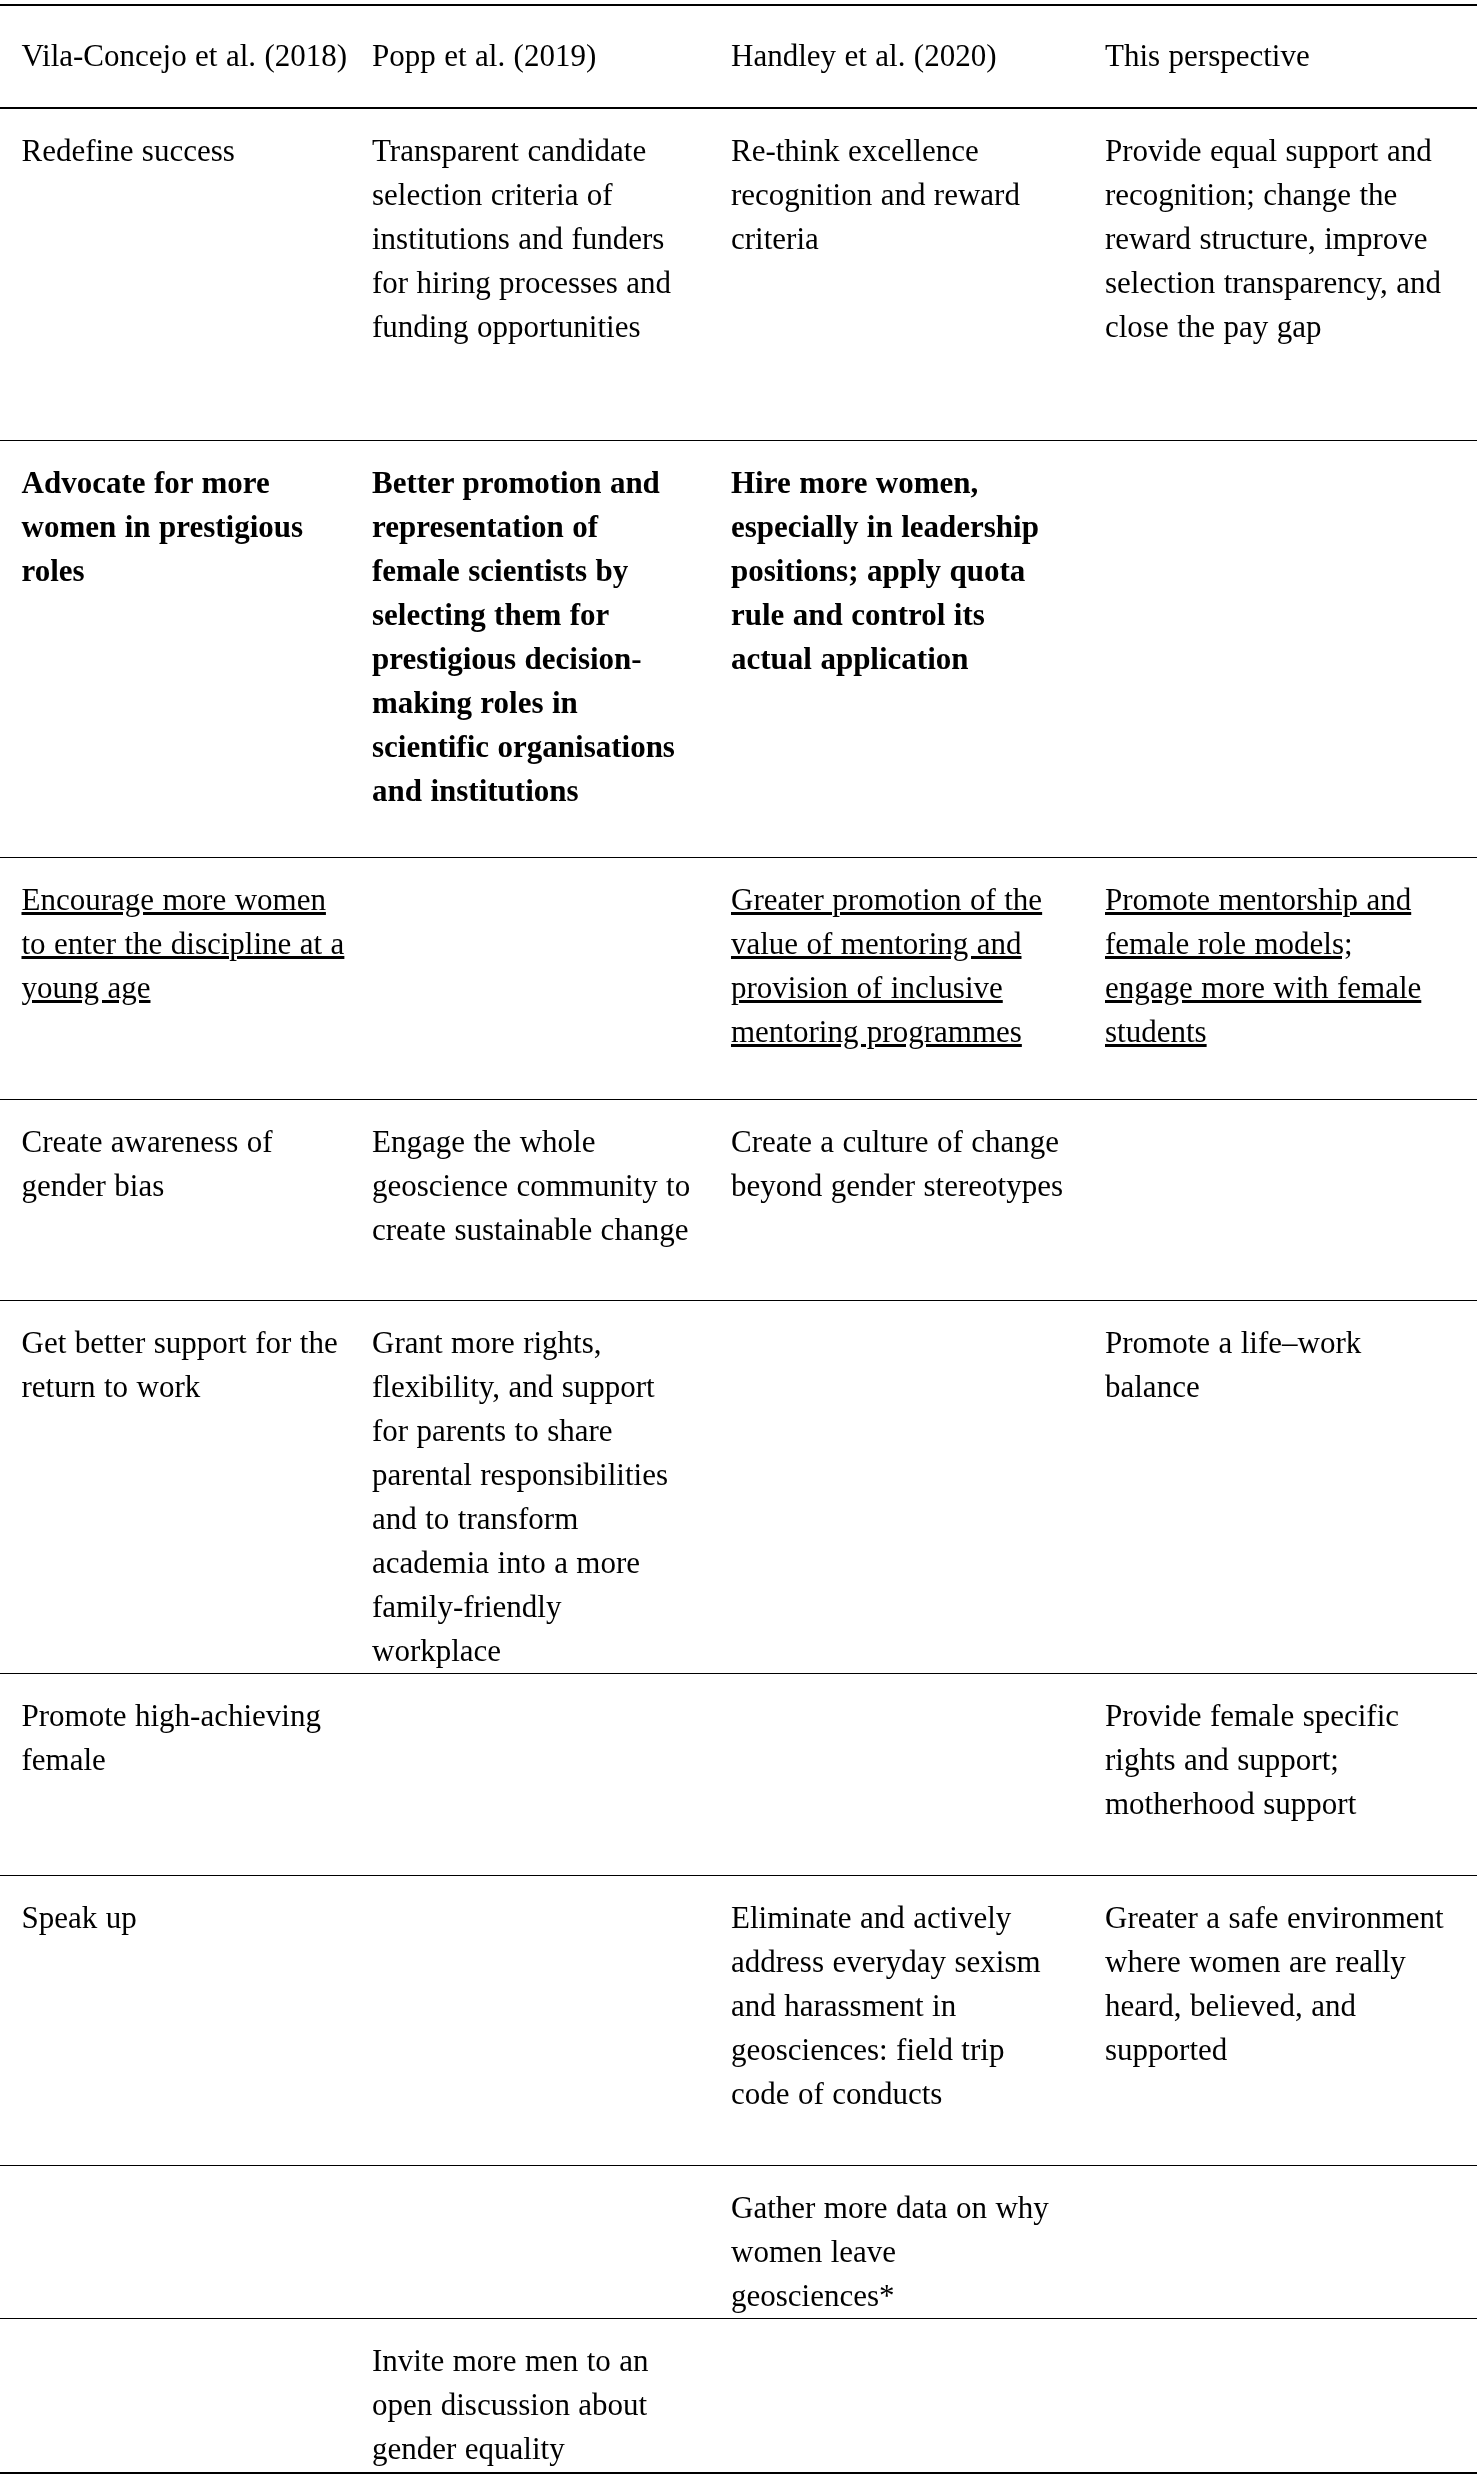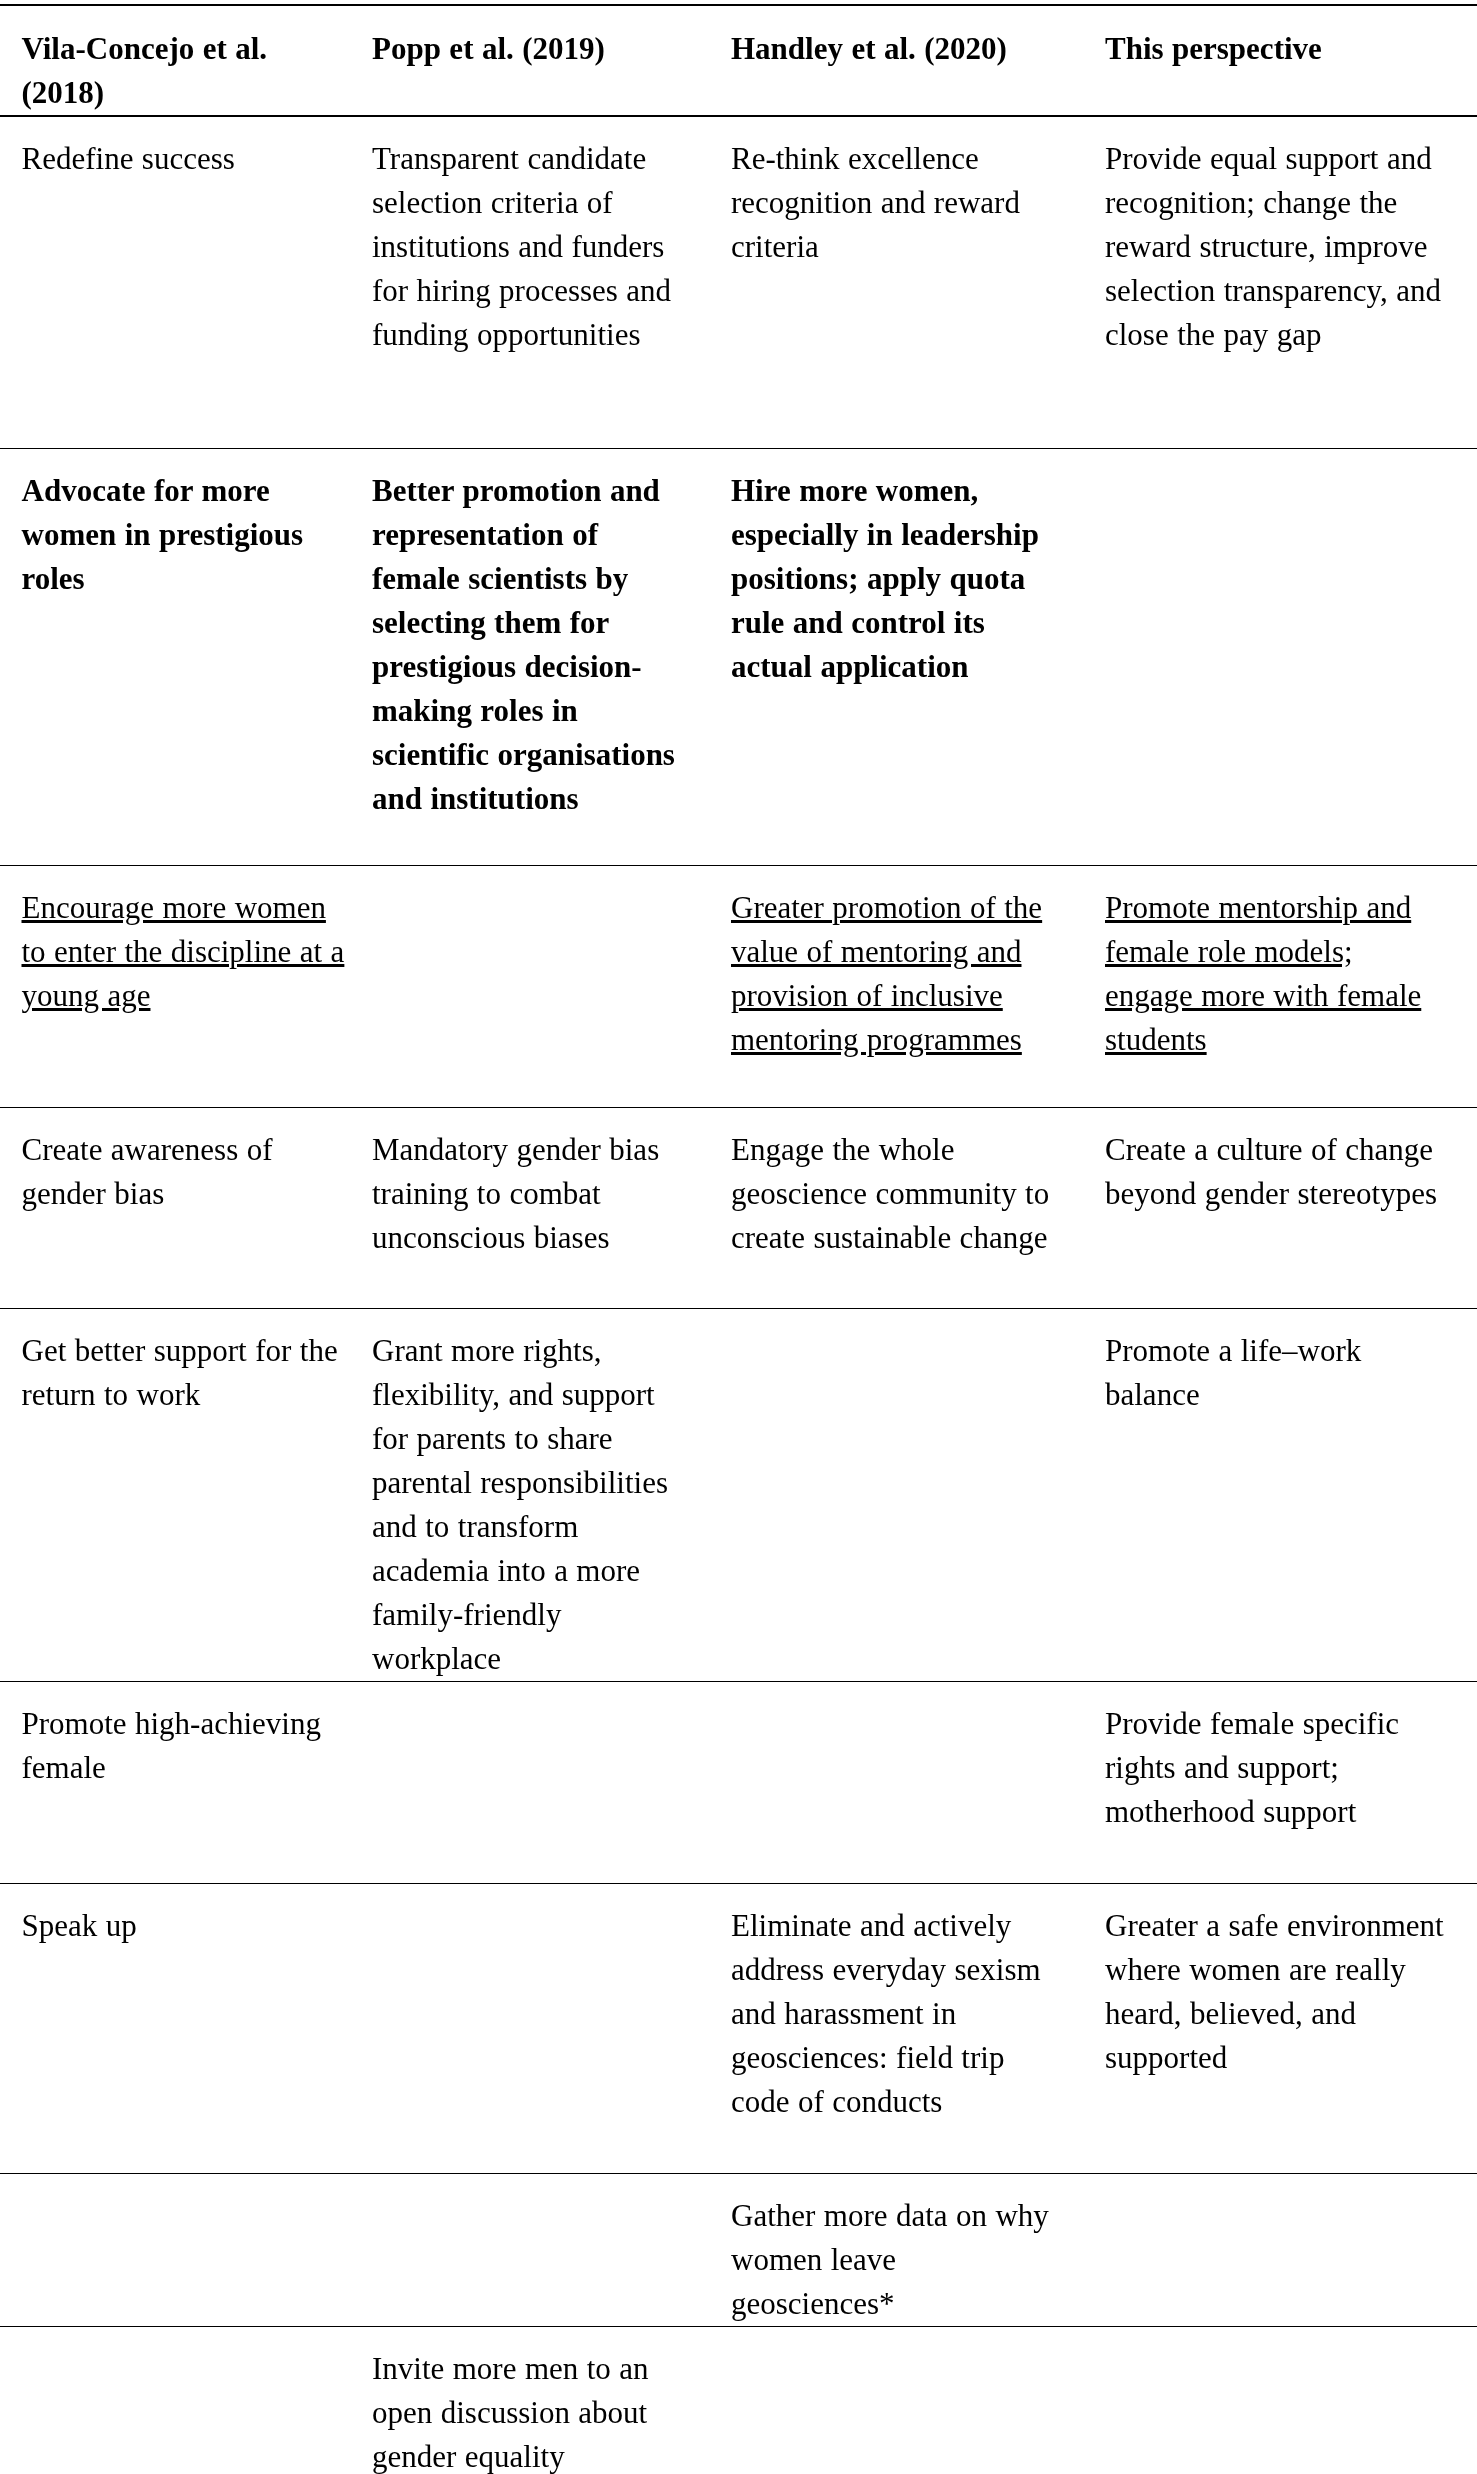--- a/index.html
+++ b/index.html
@@ -48,22 +48,21 @@
 
   .cell {
     box-sizing: border-box;
     font-size: 31px;
     line-height: 44px;
     text-align: left;
     padding: 20px 37px 0 0;
     word-spacing: 0.7px;
   }
   .t-row.header .cell {
-    padding-top: 21px;
-    font-weight: bold;
+    padding-top: 28px;
   }
   .cell.c0 {
     padding-left: 21.5px;
     padding-right: 23px;
   }
   .cell.c3 {
     padding-right: 32px;
   }
 </style>
 </head>
@@ -93,21 +92,20 @@
 
   <div class="t-row body r3">
     <div class="cell c0">Encourage more women to enter the discipline at a young age</div>
     <div class="cell c1"></div>
     <div class="cell c2">Greater promotion of the value of mentoring and provision of inclusive mentoring programmes</div>
     <div class="cell c3">Promote mentorship and female role models; engage more with female students</div>
   </div>
 
   <div class="t-row body r4">
     <div class="cell c0">Create awareness of gender bias</div>
-    <div class="cell c1">Mandatory gender bias training to combat unconscious biases</div>
     <div class="cell c2">Engage the whole geoscience community to create sustainable change</div>
     <div class="cell c3">Create a culture of change beyond gender stereotypes</div>
   </div>
 
   <div class="t-row body r5">
     <div class="cell c0">Get better support for the return to work</div>
     <div class="cell c1">Grant more rights, flexibility, and support for parents to share parental responsibilities and to transform academia into a more family-friendly workplace</div>
     <div class="cell c2"></div>
     <div class="cell c3">Promote a life–work balance</div>
   </div>

